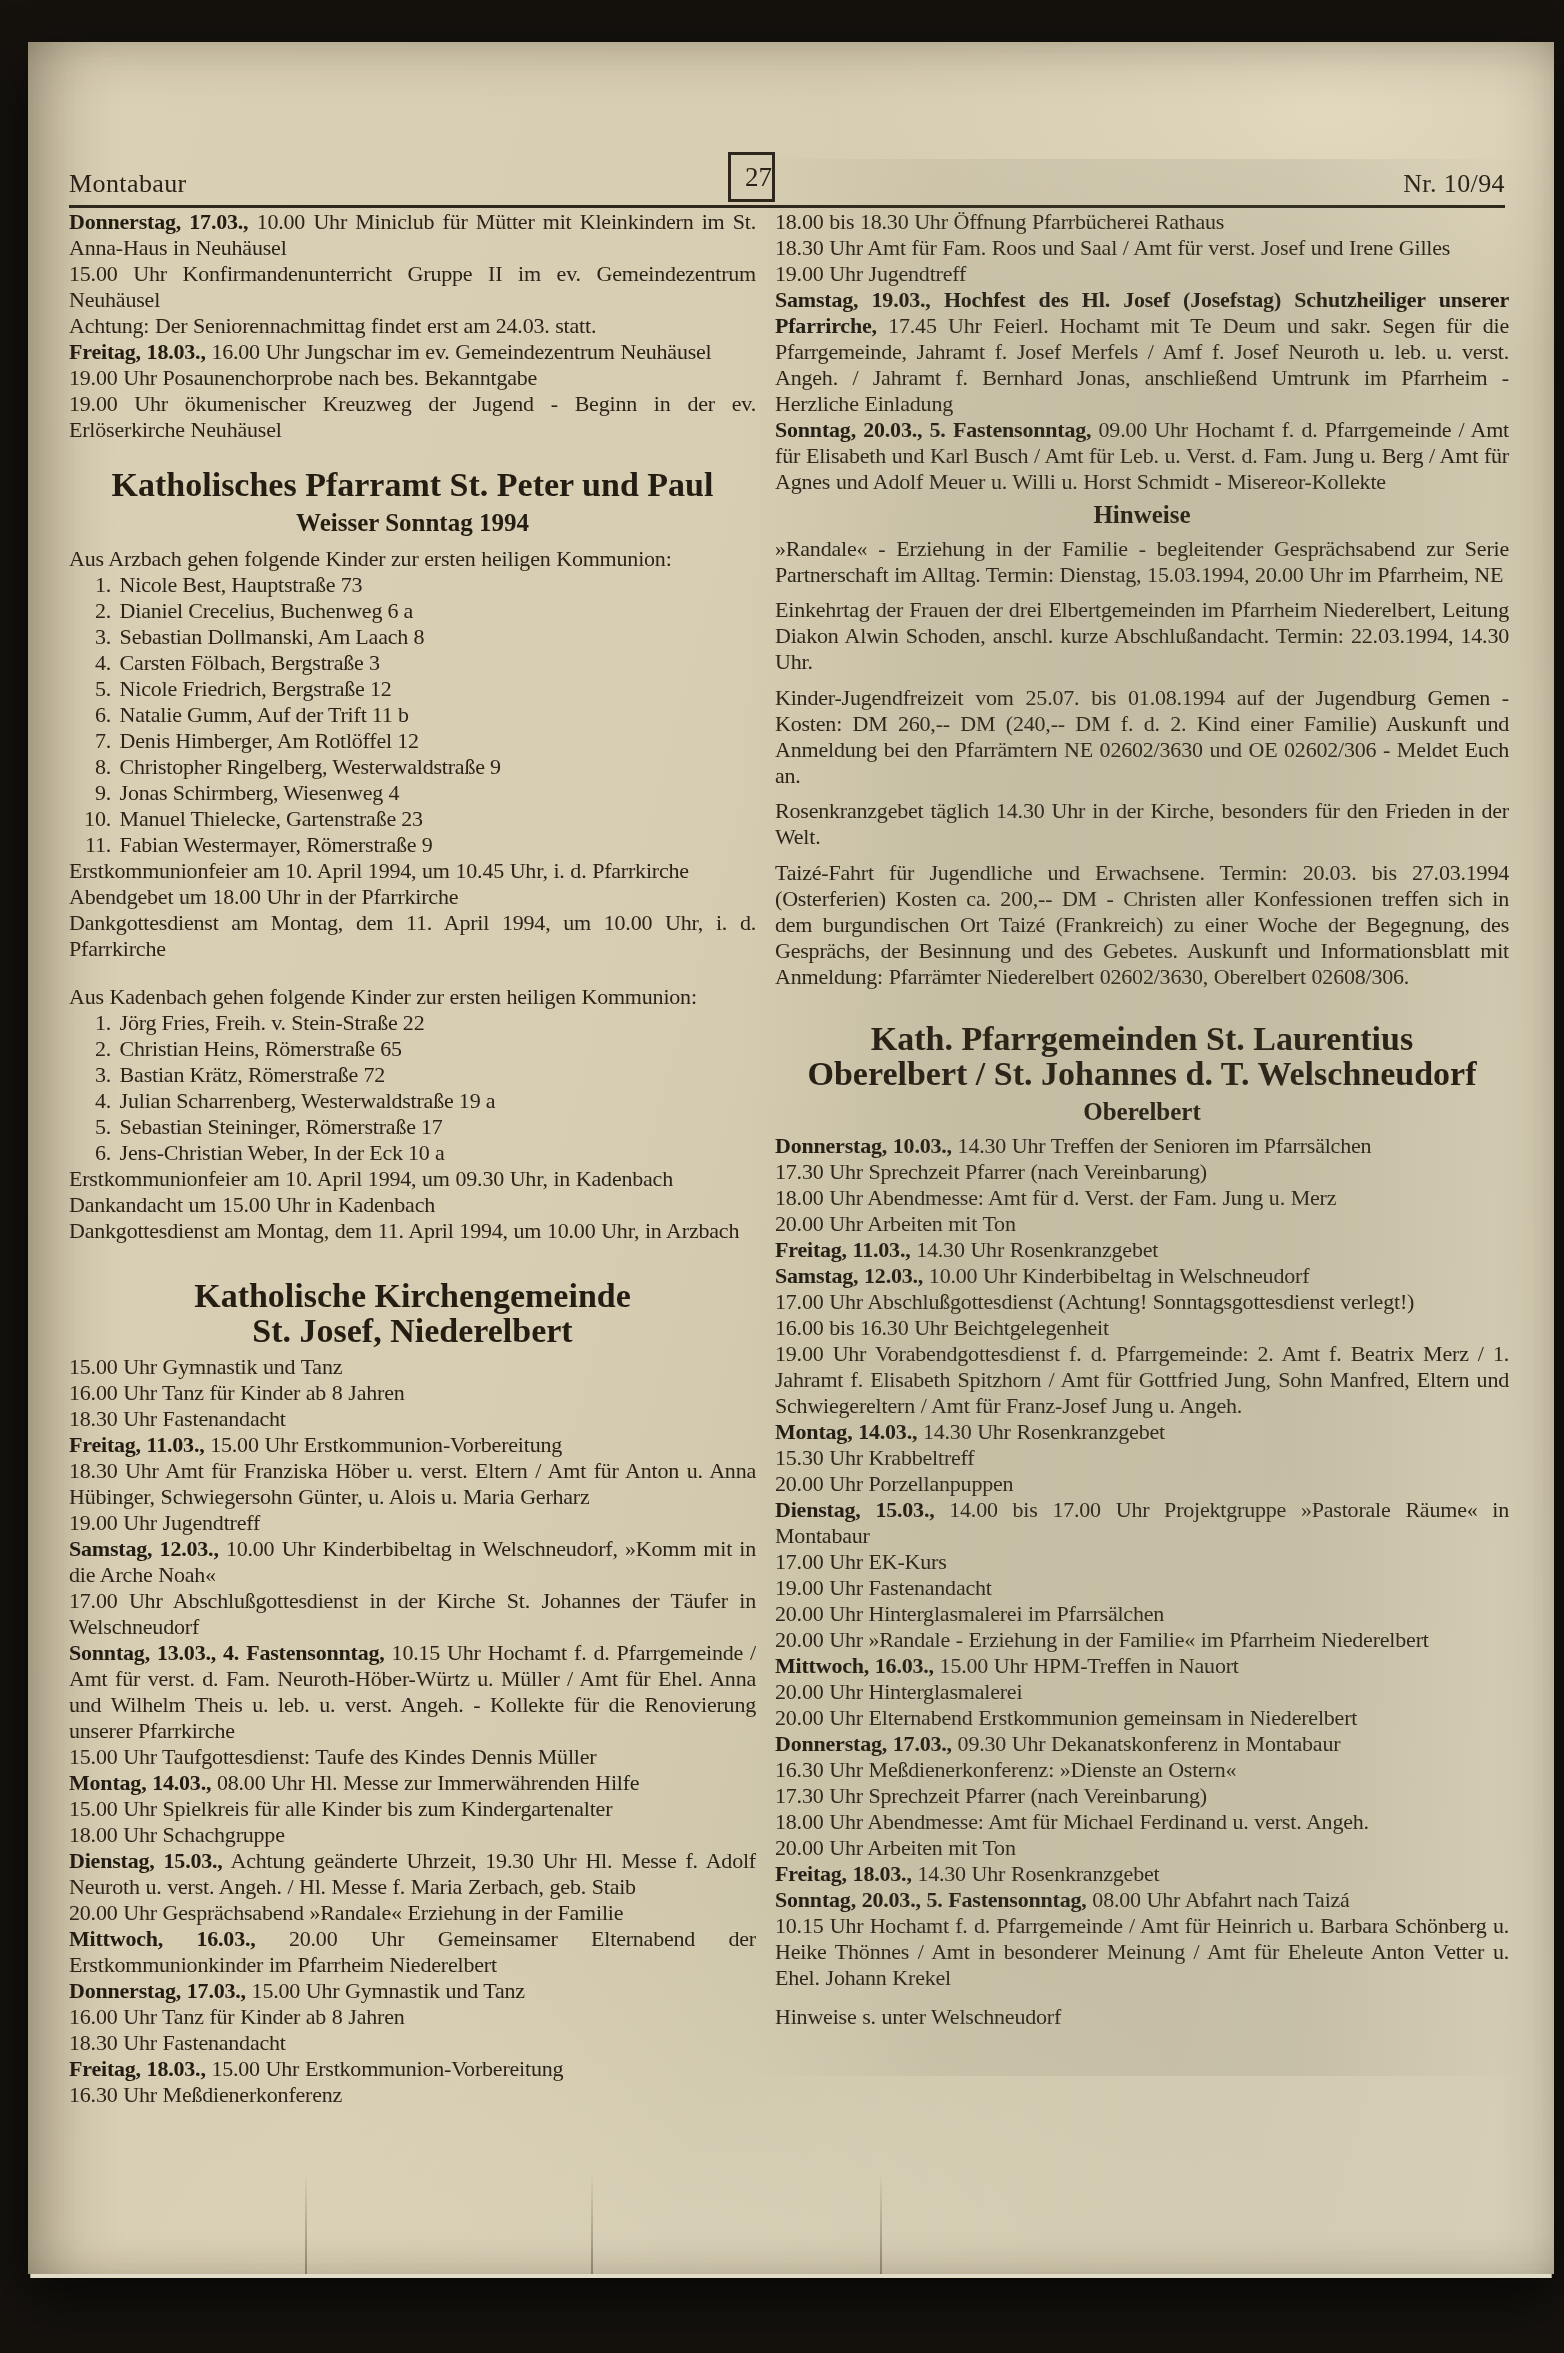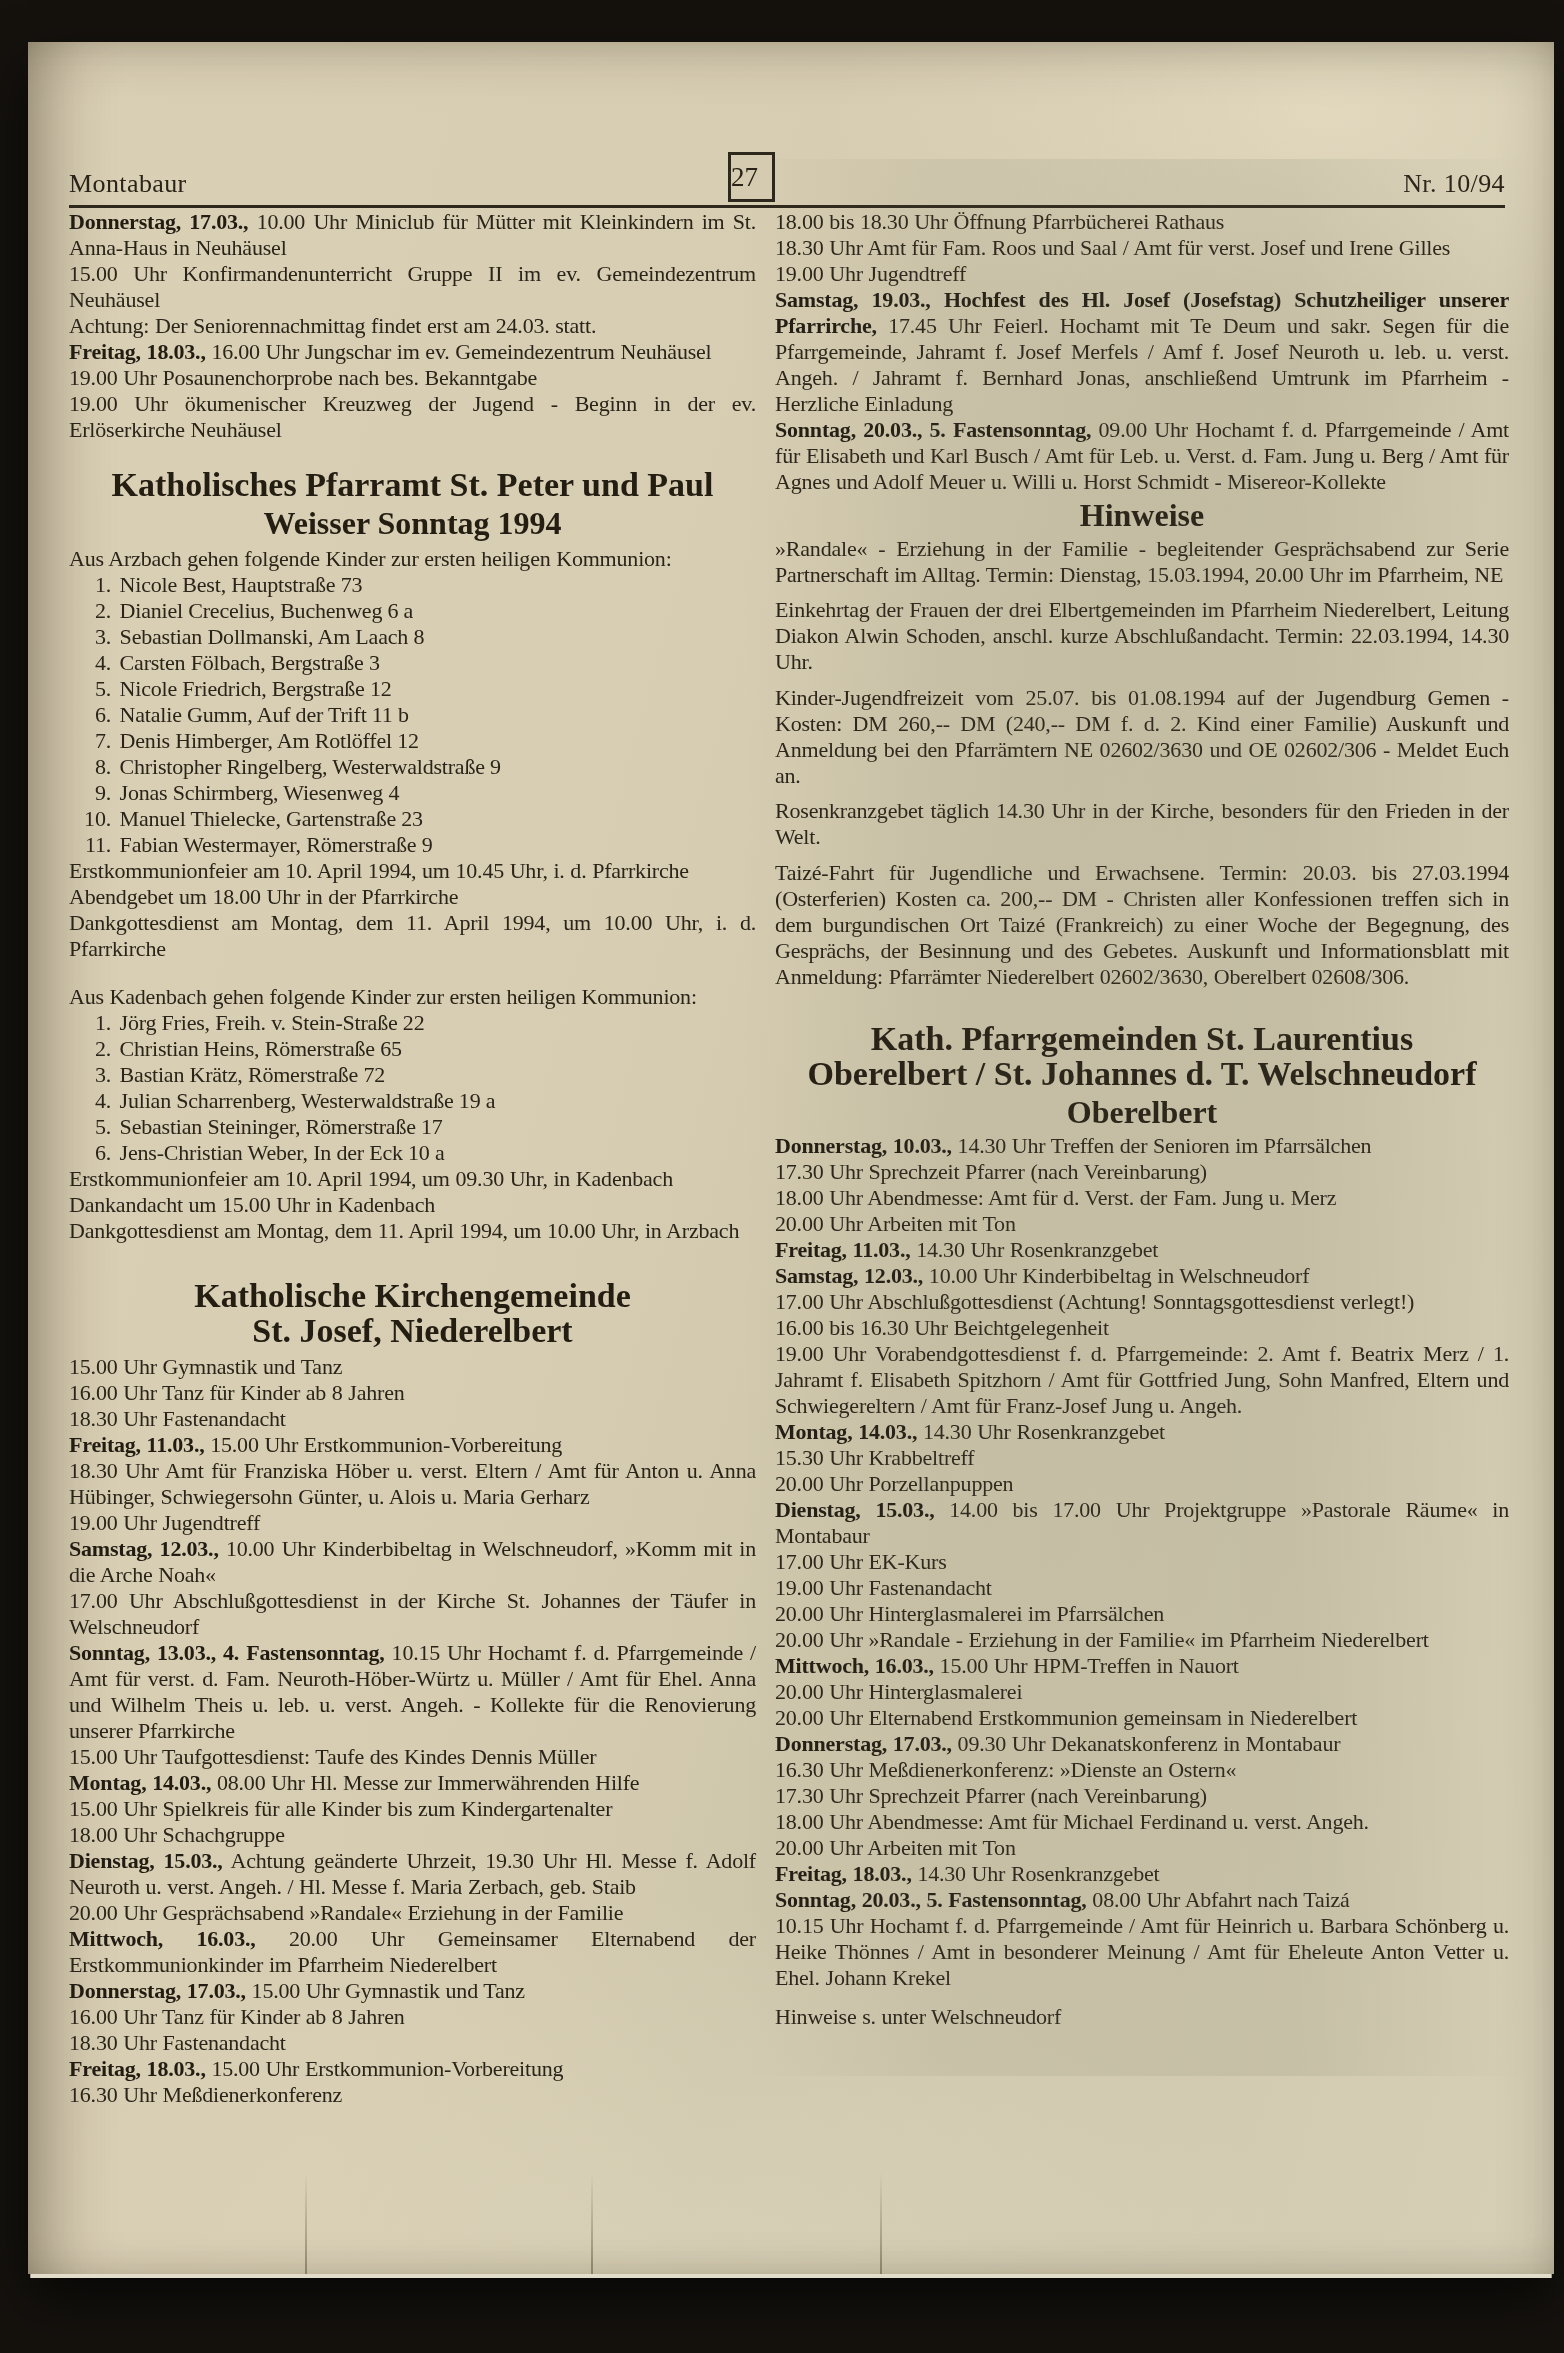--- a/index.html
+++ b/index.html
@@ -36,41 +36,41 @@
   .page-header{
     position:absolute;left:41px;right:49px;top:108px;height:49px;
     display:flex;justify-content:space-between;align-items:flex-end;
     font-size:26px;color:#2b2317;letter-spacing:0.4px;
     border-bottom:3.9px solid #2e271b;
     padding-bottom:6.3px;
   }
   .page-number-box{
     position:absolute;left:700px;top:110px;width:41px;height:44px;
     border:3.1px solid #2e271b;background:#d5cbb0;
-    display:flex;align-items:center;justify-content:flex-start;
+    display:flex;align-items:center;justify-content:flex-end;
     font-size:27px;color:#2b2317;z-index:3;
   }
   .columns{
     position:absolute;left:41px;right:45px;top:167px;bottom:31px;
     display:flex;gap:19px;overflow:hidden;
   }
   .col{color:#2b2419;}
   .col-left{flex:0 0 687px;}
   .col-right{flex:1 1 auto;}
   .para{
     margin:0;font-size:22px;line-height:26px;text-align:justify;
     color:#2b2419;letter-spacing:-0.2px;word-spacing:0.4px;
   }
   .para b{font-weight:bold;color:#221c12;}
   .sec-heading{
     font-size:34px;line-height:35px;font-weight:bold;text-align:center;
     color:#241d12;margin:20.3px 0 6.3px 0;letter-spacing:0;
   }
   .sub-heading{
-    font-size:32px;line-height:30px;font-weight:bold;text-align:center;
+    font-size:25px;line-height:30px;font-weight:bold;text-align:center;
     color:#241d12;margin:4.7px 0 6.3px 0;
   }
   .num-list{margin:0;}
   .li-row{display:flex;font-size:22px;line-height:26px;color:#2b2419;letter-spacing:-0.2px;}
   .li-num{flex:0 0 42px;text-align:right;padding-right:8.6px;}
   .li-text{flex:1 1 auto;}
 </style>
 </head>
 <body>
 

